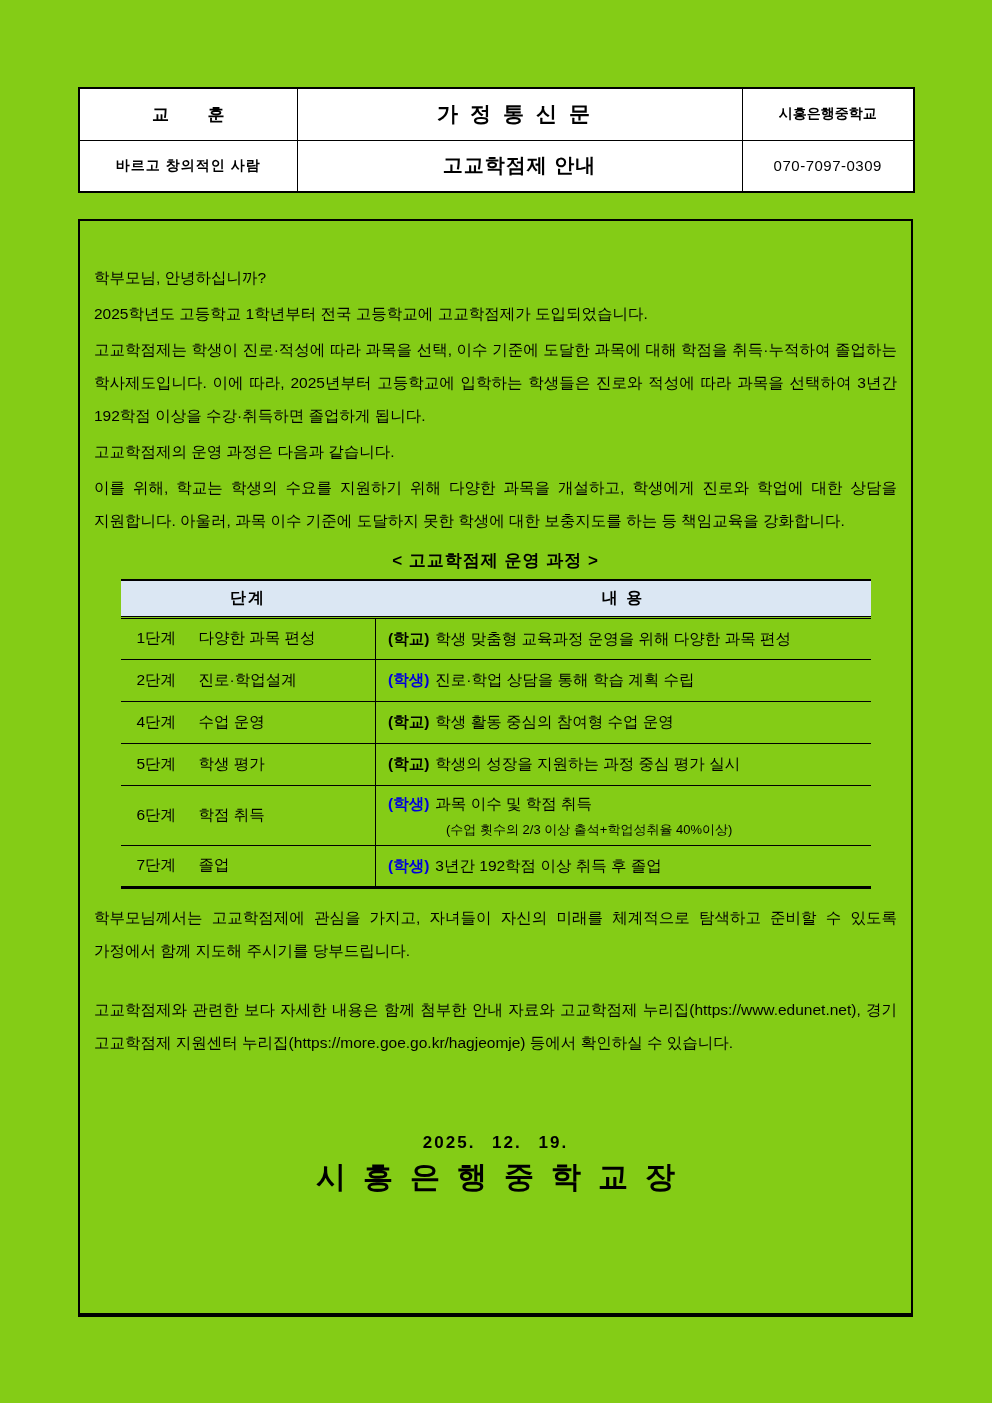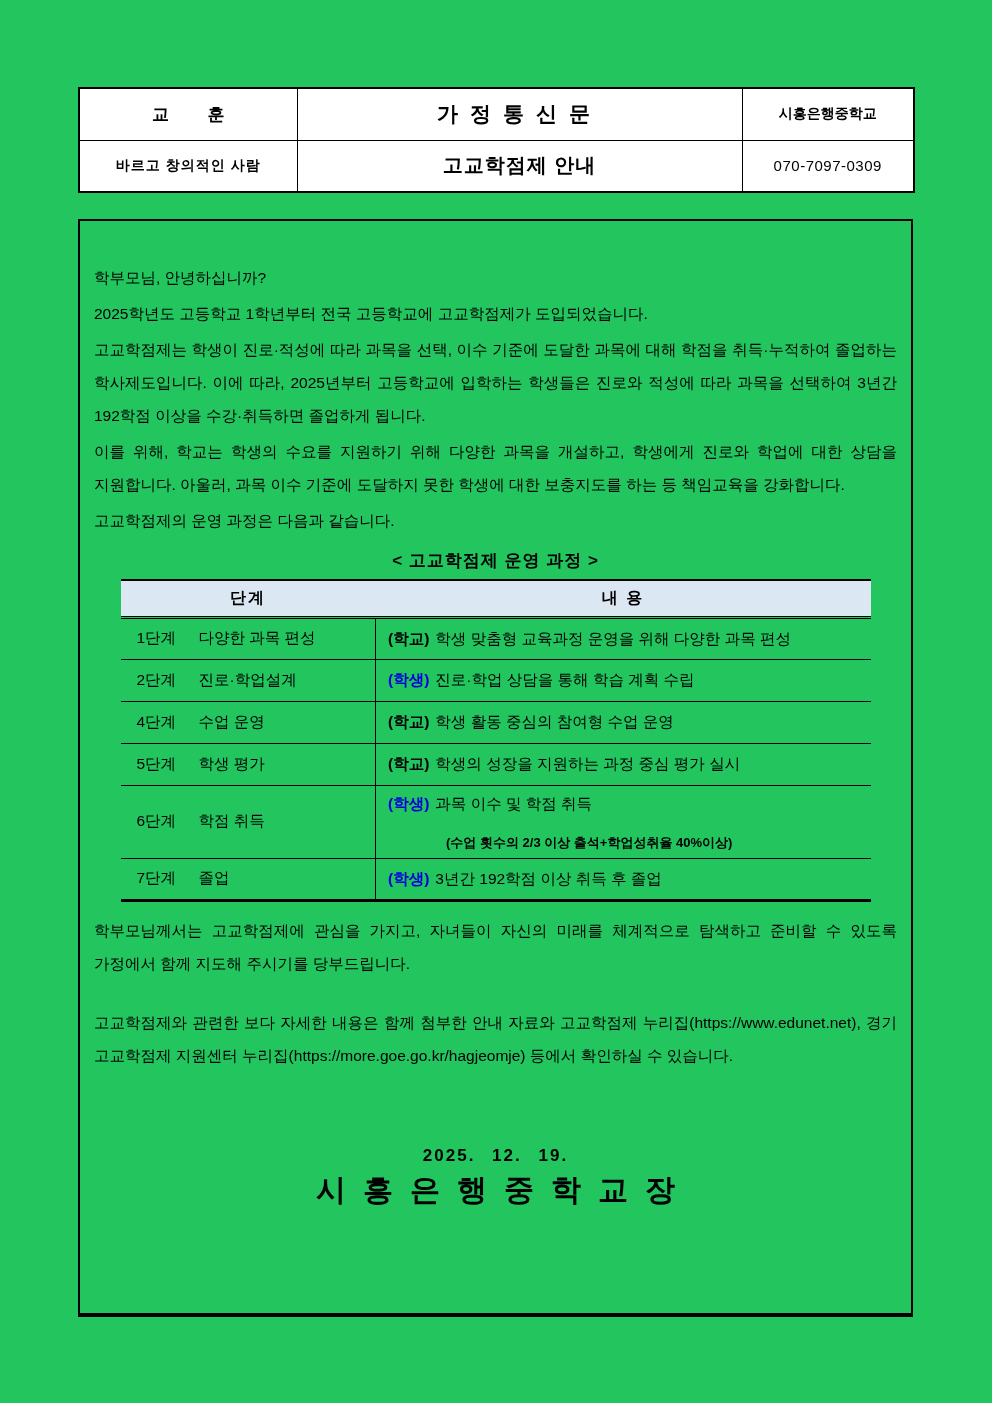--- a/index.html
+++ b/index.html
@@ -3,21 +3,21 @@
 <meta charset="utf-8">
 <style>
   :root{
     --header-bg:#dbe7f3;
     --student-blue:#0000dd;
     --ink:#000000;
   }
   *{margin:0;padding:0;box-sizing:border-box;}
   html,body{background:#ffffff;}
   body{font-family:"Liberation Sans","DejaVu Sans",sans-serif;color:var(--ink);}
-  .page{position:relative;width:992px;height:1403px;background:#22c55e;overflow:hidden;}
+  .page{position:relative;width:992px;height:1403px;background:#84cc16;overflow:hidden;}
 
   
   table.doc-header{
     position:absolute;left:78px;top:87px;width:835px;
     border-collapse:collapse;table-layout:fixed;
   }
   table.doc-header td{
     border:1px solid var(--ink);text-align:center;vertical-align:middle;
     height:52px;background:#fff;
   }
@@ -61,21 +61,21 @@
   table.process tbody tr:first-child td{border-top:none;}
   td.stage-cell{
     width:255px;border-right:1.5px solid var(--ink);
     padding-left:16px;white-space:nowrap;
   }
   .stage-num{display:inline-block;min-width:46px;}
   .stage-name{display:inline-block;margin-left:16px;}
   td.desc-cell{padding:6px 8px 6px 12px;line-height:24px;}
   .actor{font-weight:bold;margin-right:6px;}
   .actor-student{color:var(--student-blue);}
-  .note{font-size:13px;line-height:19px;margin:17px 0 0 58px;font-weight:bold;}
+  .note{font-size:13px;line-height:19px;margin:4px 0 0 58px;}
 
   
   .closing-1{margin-top:26px;}
   .closing-2{margin-top:12px;}
   .date-line{
     margin-top:74px;text-align:center;font-size:17px;font-weight:bold;
     letter-spacing:2px;word-spacing:10px;
   }
   .signature-line{
     margin-top:4px;text-align:center;font-size:30px;font-weight:bold;
@@ -105,22 +105,22 @@
       <td class="phone">070-7097-0309</td>
     </tr>
   </tbody>
     </table>
 
   <div class="main-box">
 
     <p class="para single">학부모님, 안녕하십니까?</p>
     <p class="para single">2025학년도 고등학교 1학년부터 전국 고등학교에 고교학점제가 도입되었습니다.</p>
     <p class="para">고교학점제는 학생이 진로·적성에 따라 과목을 선택, 이수 기준에 도달한 과목에 대해 학점을 취득·누적하여 졸업하는 학사제도입니다. 이에 따라, 2025년부터 고등학교에 입학하는 학생들은 진로와 적성에 따라 과목을 선택하여 3년간 192학점 이상을 수강·취득하면 졸업하게 됩니다.</p>
+    <p class="para single">고교학점제의 운영 과정은 다음과 같습니다.</p>
     <p class="para">이를 위해, 학교는 학생의 수요를 지원하기 위해 다양한 과목을 개설하고, 학생에게 진로와 학업에 대한 상담을 지원합니다. 아울러, 과목 이수 기준에 도달하지 못한 학생에 대한 보충지도를 하는 등 책임교육을 강화합니다.</p>
-    <p class="para single">고교학점제의 운영 과정은 다음과 같습니다.</p>
 
     <div class="table-title">&lt; 고교학점제 운영 과정 &gt;</div>
 
     <table class="process">
       <thead>
         <tr>
           <th style="width:255px">단계</th>
           <th>내 용</th>
         </tr>
       </thead>

